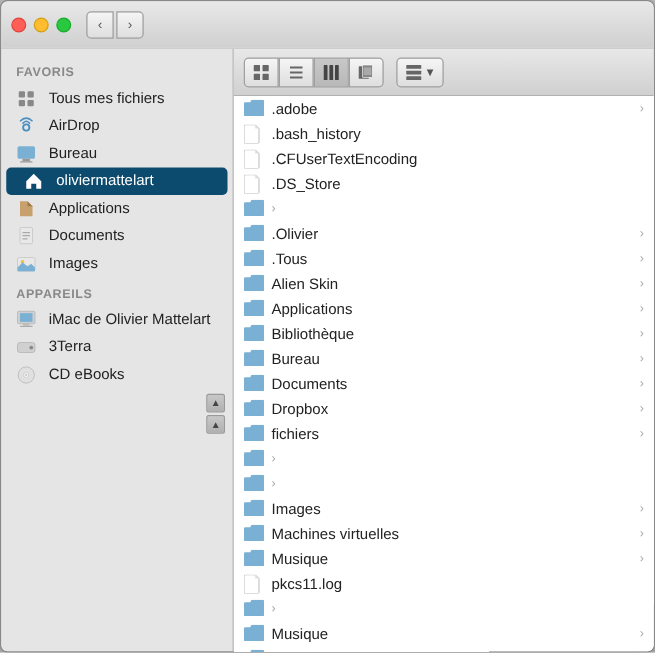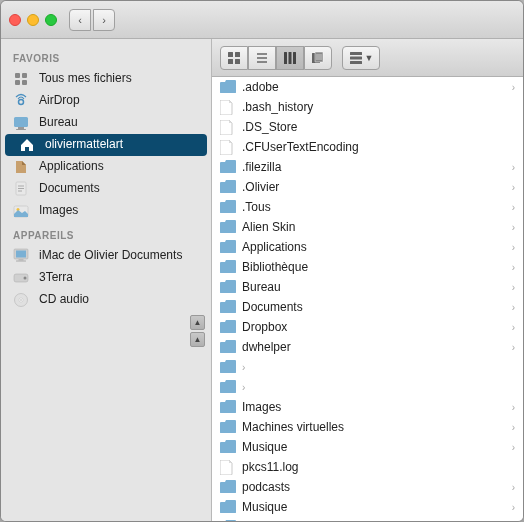--- a/index.html
+++ b/index.html
@@ -79,21 +79,21 @@
 
     
     .content {
       display: flex;
       flex: 1;
       overflow: hidden;
     }
 
     
     .sidebar {
-      width: 211px;
+      width: 186px;
       background: #e5e5e5;
       border-right: 1px solid #b8b8b8;
       overflow-y: auto;
       flex-shrink: 0;
       padding-top: 6px;
     }
 
     .sidebar-section-label {
       font-size: 10px;
       font-weight: bold;
@@ -331,42 +331,42 @@
 
       <div class="sidebar-item" style="position:relative;">
         <div class="sidebar-icon">
           <svg width="16" height="16" viewBox="0 0 16 16">
             <rect x="1" y="1" width="14" height="10" rx="1" fill="#d0d0d0" stroke="#aaa" stroke-width="0.5"></rect>
             <rect x="3" y="2.5" width="10" height="7" fill="#7ab0d4"></rect>
             <rect x="5.5" y="11" width="5" height="1.5" fill="#bbb"></rect>
             <rect x="3" y="12.5" width="10" height="1" rx="0.3" fill="#aaa"></rect>
           </svg>
         </div>
-        <span class="item-label">iMac de Olivier Documents</span>
+        <span class="item-label">iMac de Olivier Mattelart</span>
       </div>
 
       <div class="sidebar-item">
         <div class="sidebar-icon">
           <svg width="16" height="16" viewBox="0 0 16 16">
             <rect x="1" y="4" width="14" height="8" rx="2" fill="#d0d0d0" stroke="#aaa" stroke-width="0.5"></rect>
             <circle cx="12" cy="8" r="1.5" fill="#888"></circle>
           </svg>
         </div>
         <span class="item-label">3Terra</span>
       </div>
 
       <div class="sidebar-item">
         <div class="sidebar-icon">
           <svg width="16" height="16" viewBox="0 0 16 16">
             <circle cx="8" cy="8" r="6.5" fill="#e0e0e0" stroke="#aaa" stroke-width="0.5"></circle>
             <circle cx="8" cy="8" r="2" fill="white" stroke="#bbb" stroke-width="0.5"></circle>
             <circle cx="8" cy="8" r="1" fill="#ccc"></circle>
           </svg>
         </div>
-        <span class="item-label">CD audio</span>
+        <span class="item-label">CD eBooks</span>
       </div>
 
       <div style="display:flex; flex-direction:column; align-items:flex-end; padding: 4px 6px; gap:2px;">
         <div class="scroll-arrow-btn">▲</div>
         <div class="scroll-arrow-btn">▲</div>
       </div>
     </div>
 
     <div class="right-panel">
 
@@ -427,35 +427,34 @@
       <path d="M1 0 L9 0 L12 3 L12 14 Q12 15 11 15 L1 15 Q0 15 0 14 L0 1 Q0 0 1 0 Z" fill="white" stroke="#bbb" stroke-width="0.8"></path>
       <path d="M9 0 L9 3 L12 3 Z" fill="#ddd"></path>
     </svg></div>
             <span class="file-name">.bash_history</span>
           </div>
           <div class="file-item">
             <div class="file-icon-small"><svg width="13" height="15" viewBox="0 0 13 15">
       <path d="M1 0 L9 0 L12 3 L12 14 Q12 15 11 15 L1 15 Q0 15 0 14 L0 1 Q0 0 1 0 Z" fill="white" stroke="#bbb" stroke-width="0.8"></path>
       <path d="M9 0 L9 3 L12 3 Z" fill="#ddd"></path>
     </svg></div>
-            <span class="file-name">.DS_Store</span>
+            <span class="file-name">.CFUserTextEncoding</span>
           </div>
           <div class="file-item">
             <div class="file-icon-small"><svg width="13" height="15" viewBox="0 0 13 15">
       <path d="M1 0 L9 0 L12 3 L12 14 Q12 15 11 15 L1 15 Q0 15 0 14 L0 1 Q0 0 1 0 Z" fill="white" stroke="#bbb" stroke-width="0.8"></path>
       <path d="M9 0 L9 3 L12 3 Z" fill="#ddd"></path>
     </svg></div>
-            <span class="file-name">.CFUserTextEncoding</span>
-          </div>
-          <div class="file-item">
-            <div class="file-icon-small"><svg width="16" height="13" viewBox="0 0 16 13">
-      <path d="M0 3 Q0 2 1 2 L5 2 L6 0 L15 0 Q16 0 16 1 L16 12 Q16 13 15 13 L1 13 Q0 13 0 12 Z" fill="#7ab0d4"></path>
-      <rect x="0" y="3" width="16" height="10" rx="1" fill="#7ab0d4"></rect>
-    </svg></div>
-            <span class="file-name">.filezilla</span>
+            <span class="file-name">.DS_Store</span>
+          </div>
+          <div class="file-item">
+            <div class="file-icon-small"><svg width="16" height="13" viewBox="0 0 16 13">
+      <path d="M0 3 Q0 2 1 2 L5 2 L6 0 L15 0 Q16 0 16 1 L16 12 Q16 13 15 13 L1 13 Q0 13 0 12 Z" fill="#7ab0d4"></path>
+      <rect x="0" y="3" width="16" height="10" rx="1" fill="#7ab0d4"></rect>
+    </svg></div>
             <span class="file-arrow">›</span>
           </div>
           <div class="file-item">
             <div class="file-icon-small"><svg width="16" height="13" viewBox="0 0 16 13">
       <path d="M0 3 Q0 2 1 2 L5 2 L6 0 L15 0 Q16 0 16 1 L16 12 Q16 13 15 13 L1 13 Q0 13 0 12 Z" fill="#7ab0d4"></path>
       <rect x="0" y="3" width="16" height="10" rx="1" fill="#7ab0d4"></rect>
     </svg></div>
             <span class="file-name">.Olivier</span>
             <span class="file-arrow">›</span>
           </div>
@@ -513,21 +512,21 @@
       <rect x="0" y="3" width="16" height="10" rx="1" fill="#7ab0d4"></rect>
     </svg></div>
             <span class="file-name">Dropbox</span>
             <span class="file-arrow">›</span>
           </div>
           <div class="file-item">
             <div class="file-icon-small"><svg width="16" height="13" viewBox="0 0 16 13">
       <path d="M0 3 Q0 2 1 2 L5 2 L6 0 L15 0 Q16 0 16 1 L16 12 Q16 13 15 13 L1 13 Q0 13 0 12 Z" fill="#7ab0d4"></path>
       <rect x="0" y="3" width="16" height="10" rx="1" fill="#7ab0d4"></rect>
     </svg></div>
-            <span class="file-name">dwhelper</span>
+            <span class="file-name">fichiers</span>
             <span class="file-arrow">›</span>
           </div>
           <div class="file-item">
             <div class="file-icon-small"><svg width="16" height="13" viewBox="0 0 16 13">
       <path d="M0 3 Q0 2 1 2 L5 2 L6 0 L15 0 Q16 0 16 1 L16 12 Q16 13 15 13 L1 13 Q0 13 0 12 Z" fill="#7ab0d4"></path>
       <rect x="0" y="3" width="16" height="10" rx="1" fill="#7ab0d4"></rect>
     </svg></div>
             <span class="file-arrow">›</span>
           </div>
           <div class="file-item">
@@ -566,21 +565,20 @@
       <path d="M1 0 L9 0 L12 3 L12 14 Q12 15 11 15 L1 15 Q0 15 0 14 L0 1 Q0 0 1 0 Z" fill="white" stroke="#bbb" stroke-width="0.8"></path>
       <path d="M9 0 L9 3 L12 3 Z" fill="#ddd"></path>
     </svg></div>
             <span class="file-name">pkcs11.log</span>
           </div>
           <div class="file-item">
             <div class="file-icon-small"><svg width="16" height="13" viewBox="0 0 16 13">
       <path d="M0 3 Q0 2 1 2 L5 2 L6 0 L15 0 Q16 0 16 1 L16 12 Q16 13 15 13 L1 13 Q0 13 0 12 Z" fill="#7ab0d4"></path>
       <rect x="0" y="3" width="16" height="10" rx="1" fill="#7ab0d4"></rect>
     </svg></div>
-            <span class="file-name">podcasts</span>
             <span class="file-arrow">›</span>
           </div>
           <div class="file-item">
             <div class="file-icon-small"><svg width="16" height="13" viewBox="0 0 16 13">
       <path d="M0 3 Q0 2 1 2 L5 2 L6 0 L15 0 Q16 0 16 1 L16 12 Q16 13 15 13 L1 13 Q0 13 0 12 Z" fill="#7ab0d4"></path>
       <rect x="0" y="3" width="16" height="10" rx="1" fill="#7ab0d4"></rect>
     </svg></div>
             <span class="file-name">Musique</span>
             <span class="file-arrow">›</span>
           </div>

